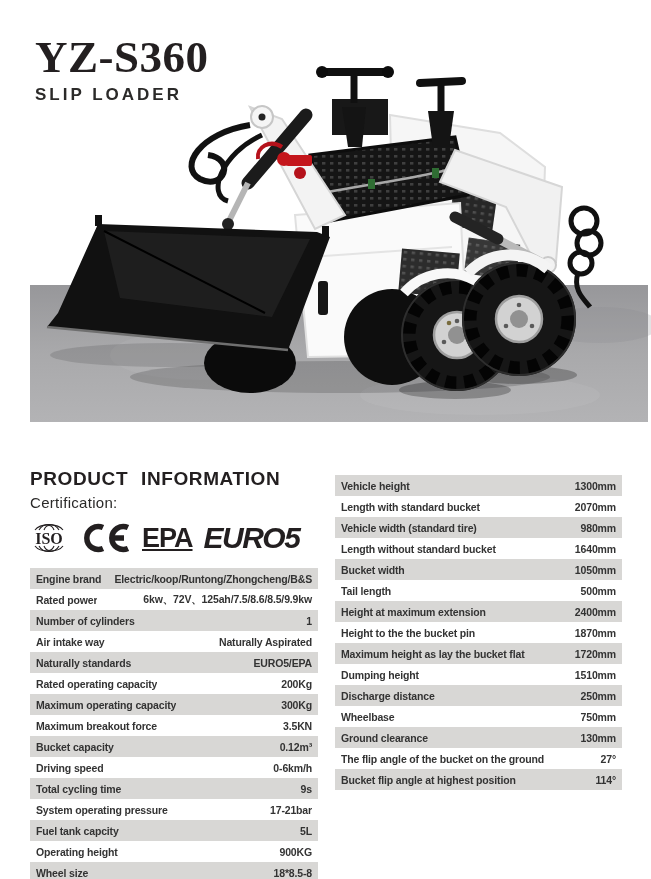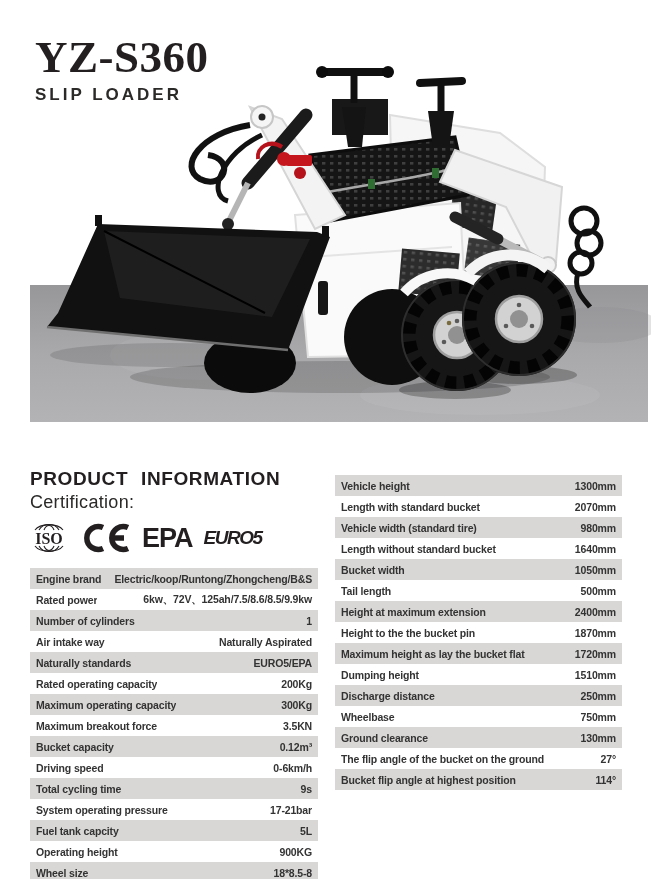--- a/index.html
+++ b/index.html
@@ -21,27 +21,27 @@
   
   .photo-wrap { position:absolute; left:0; top:55px; width:651px; height:370px; z-index:1; }
   
   .info { position:absolute; left:30px; top:468px; width:592px; display:flex; gap:17px; z-index:2; }
   .col-left  { width:288px; }
   .col-right { width:287px; }
   .info-heading {
     font-size:19px; font-weight:bold; color:#231f20;
     letter-spacing:0.6px; word-spacing:7px; line-height:22px;
   }
-  .cert-label { font-size:18px; color:#2b2a29; letter-spacing:0.3px; margin-top:3px; line-height:19px; }
+  .cert-label { font-size:15px; color:#2b2a29; letter-spacing:0.3px; margin-top:3px; line-height:19px; }
   .logos { display:flex; align-items:center; gap:11px; margin-top:7px; height:38px; }
   .logo-text-epa {
-    font-size:27px; font-weight:bold; color:#231f20; letter-spacing:-1px;
+    font-size:27px; font-weight:bold; color:#231f20; letter-spacing:-1px;text-decoration:underline;
   }
   .logo-text-euro5 {
-    font-size:19px; font-weight:bold; font-style:italic; color:#231f20; letter-spacing:-1.5px;
+    font-size:30px; font-weight:bold; font-style:italic; color:#231f20; letter-spacing:-1.5px;
   }
   
   .spec-table { margin-top:11px; }
   .spec-table.right-table { margin-top:7px; }
   .spec-row {
     display:flex; justify-content:space-between; align-items:center;
     height:21px; padding:0 6px;
     font-size:10.5px; font-weight:bold; color:#333333; letter-spacing:-0.15px;
     white-space:nowrap;
   }

